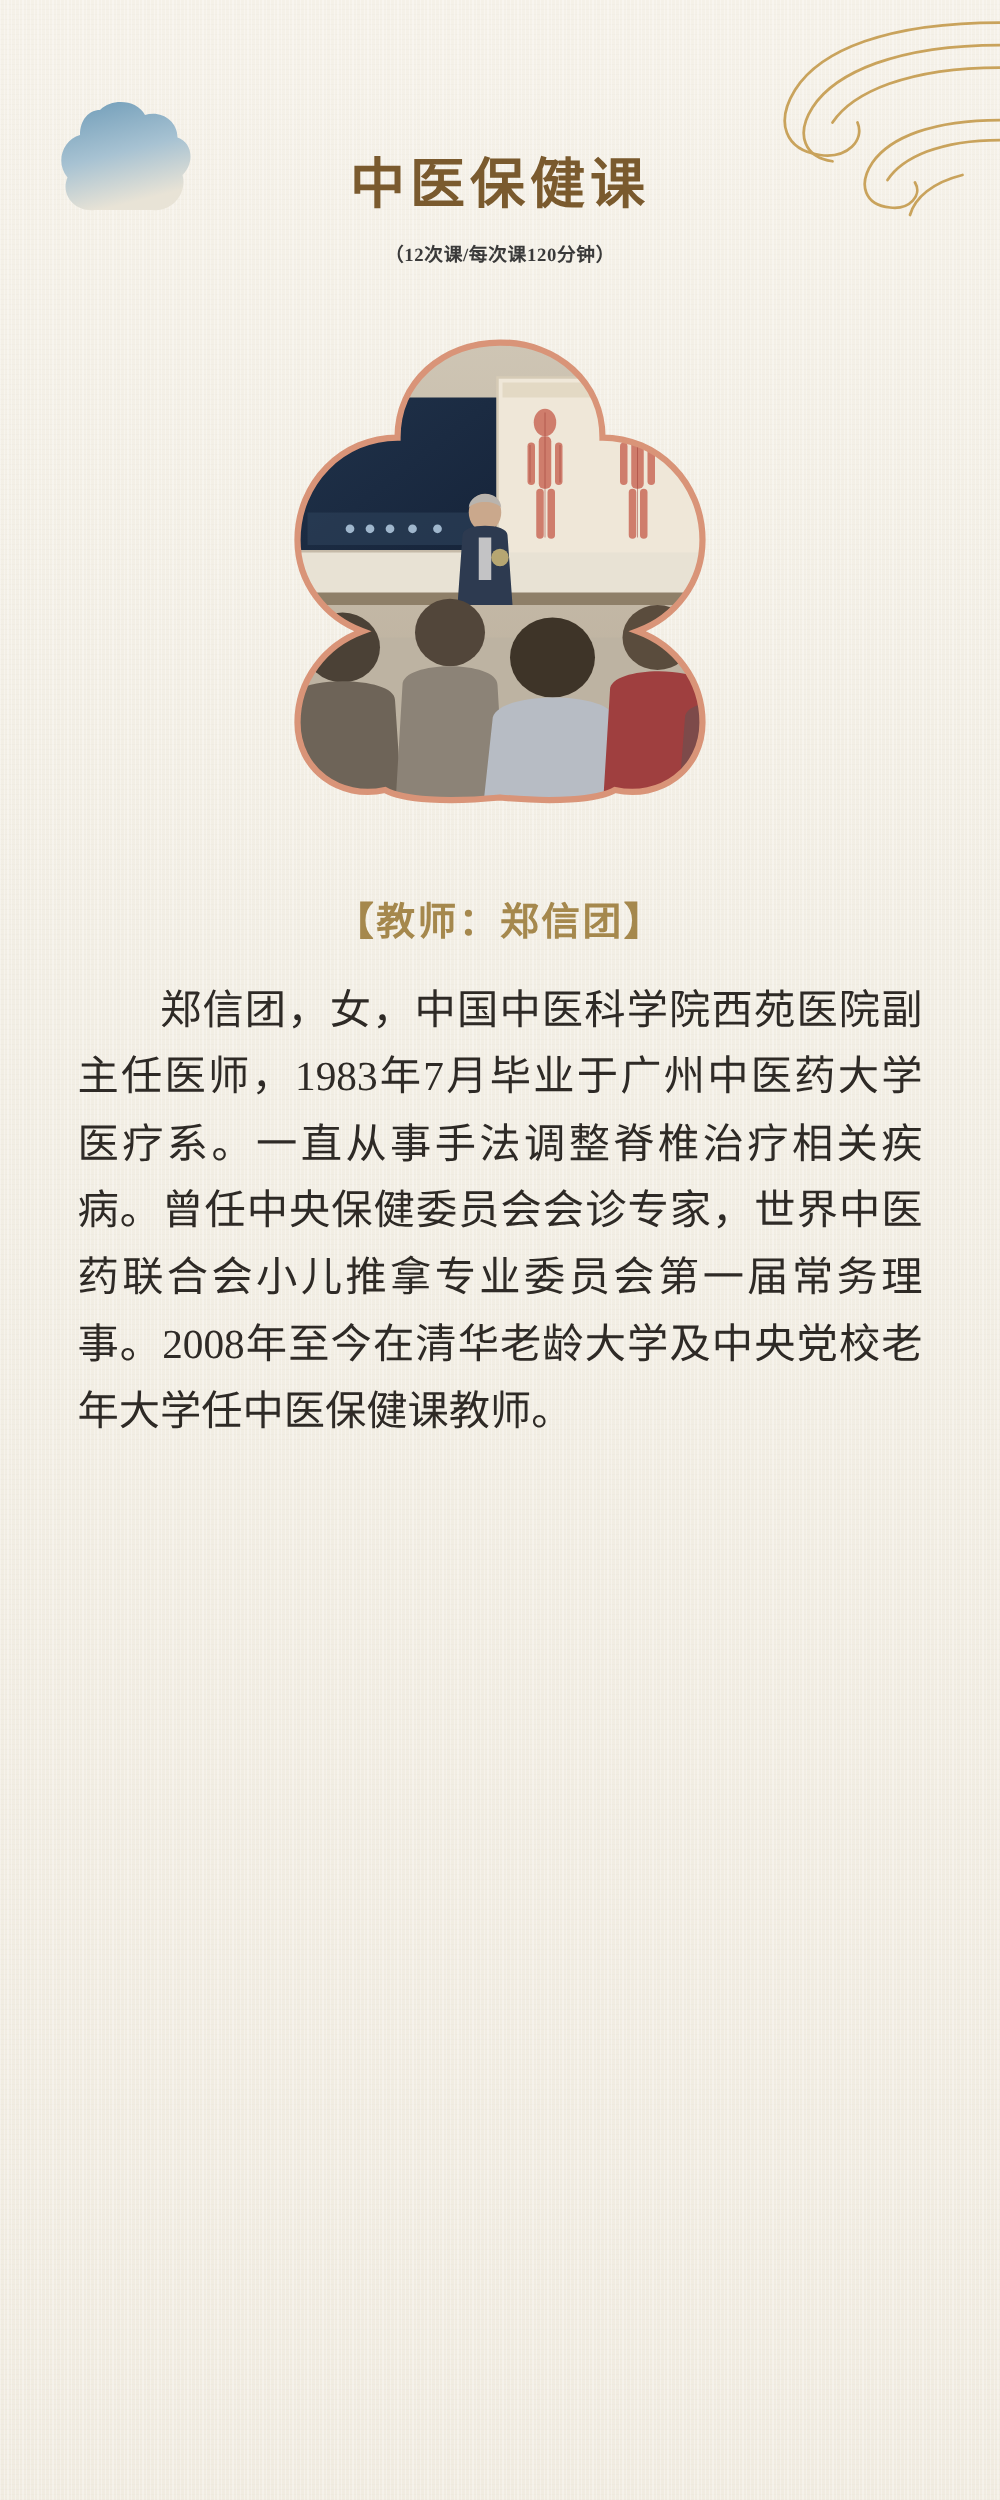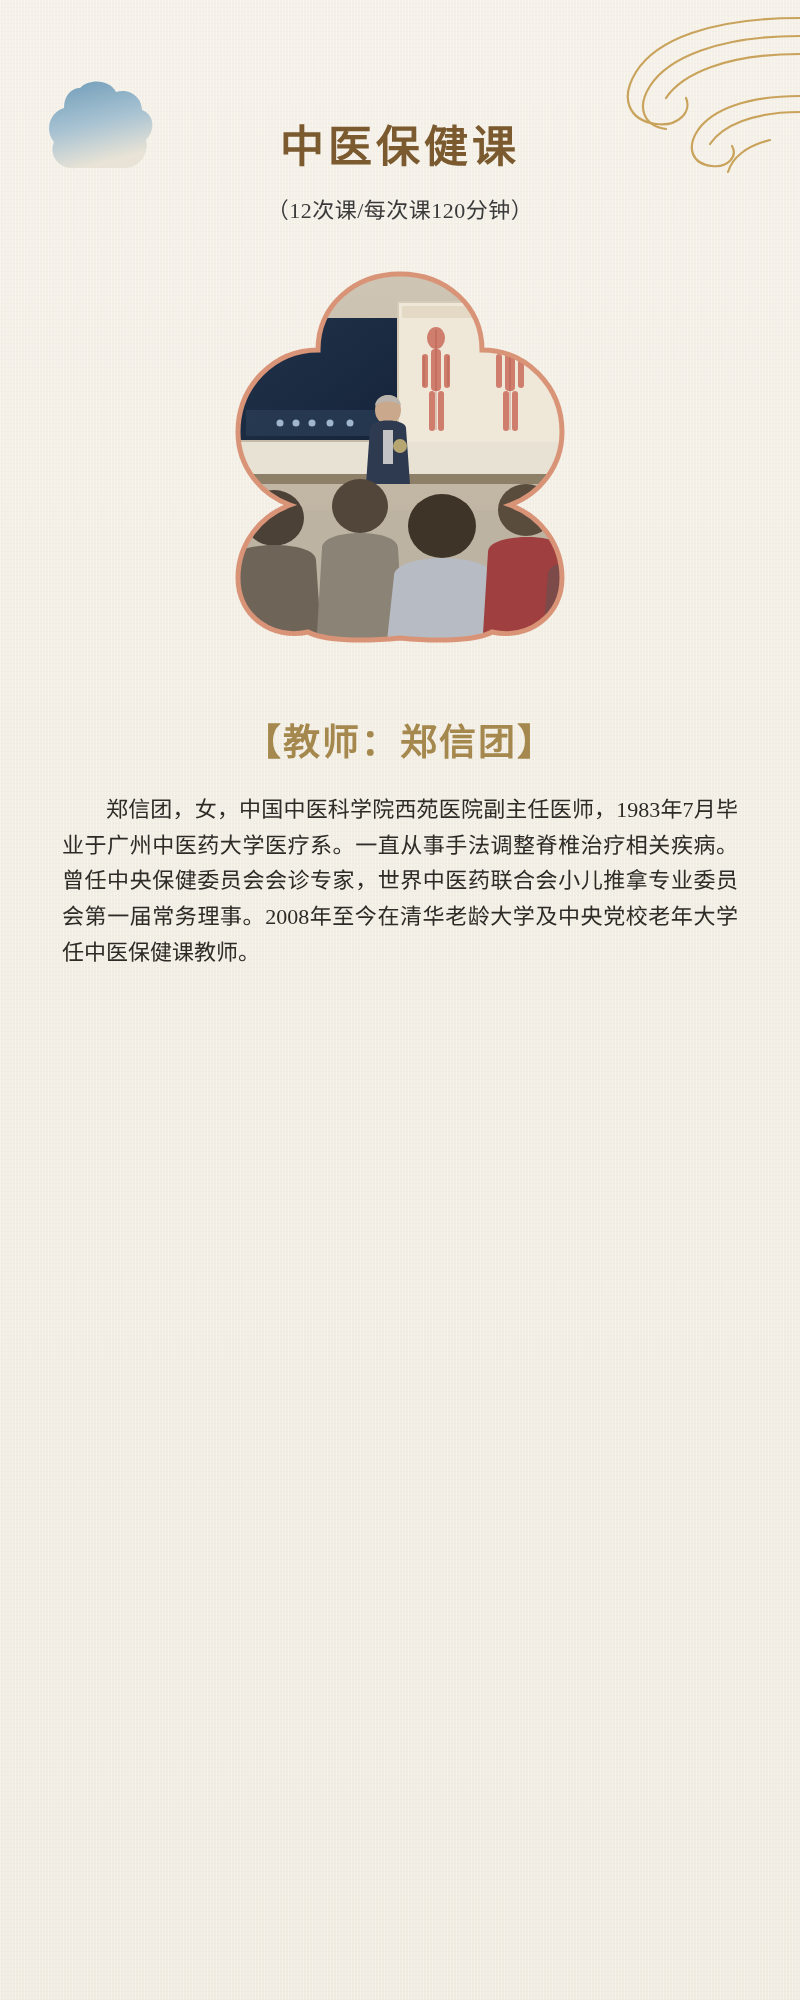--- a/index.html
+++ b/index.html
@@ -62,23 +62,24 @@
     color: #7a5a2e;
     font-family: "Liberation Serif", "DejaVu Serif", serif;
     line-height: 1;
   }
   .subtitle {
     position: absolute;
     left: 0;
     right: 0;
     top: 192px;
     text-align: center;
-    font-size: 22px;
+    font-size: 15px;
     color: #3a3a3a;
     letter-spacing: 0.5px;
+    font-weight: bold;
   }
 
   
   .photo-wrap {
     position: relative;
     width: 800px;
     height: 400px;
     margin-top: 10px;
   }
   .quatrefoil {
@@ -89,29 +90,29 @@
     width: 380px;
     height: 390px;
   }
 
   
   .section {
     margin: 0 62px;
   }
   .section-heading {
     text-align: center;
-    font-size: 37px;
+    font-size: 31px;
     font-weight: bold;
     color: #a5884d;
     letter-spacing: 2px;
     margin: 52px 0 26px 0;
     font-family: "Liberation Serif", "DejaVu Serif", serif;
   }
   .para {
-    font-size: 22px;
+    font-size: 33px;
     line-height: 1.62;
     text-align: justify;
     text-justify: inter-ideograph;
     color: #2e2a26;
     text-indent: 2em;
     margin: 0 0 6px 0;
   }
   .info-line {
     font-size: 25px;
     line-height: 1.72;

